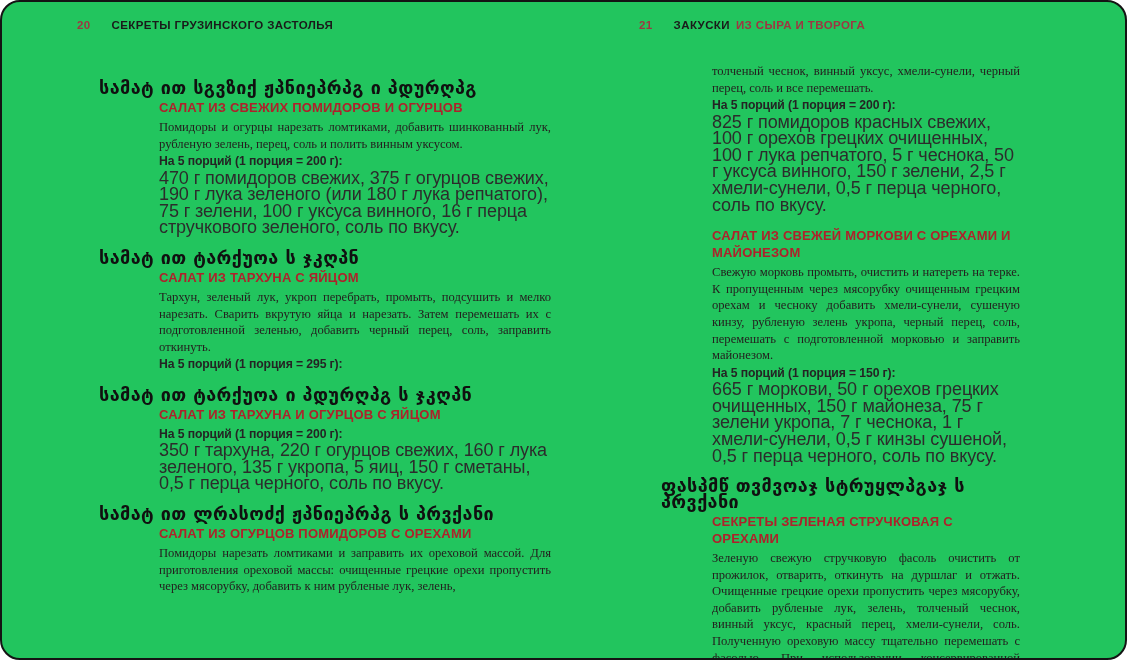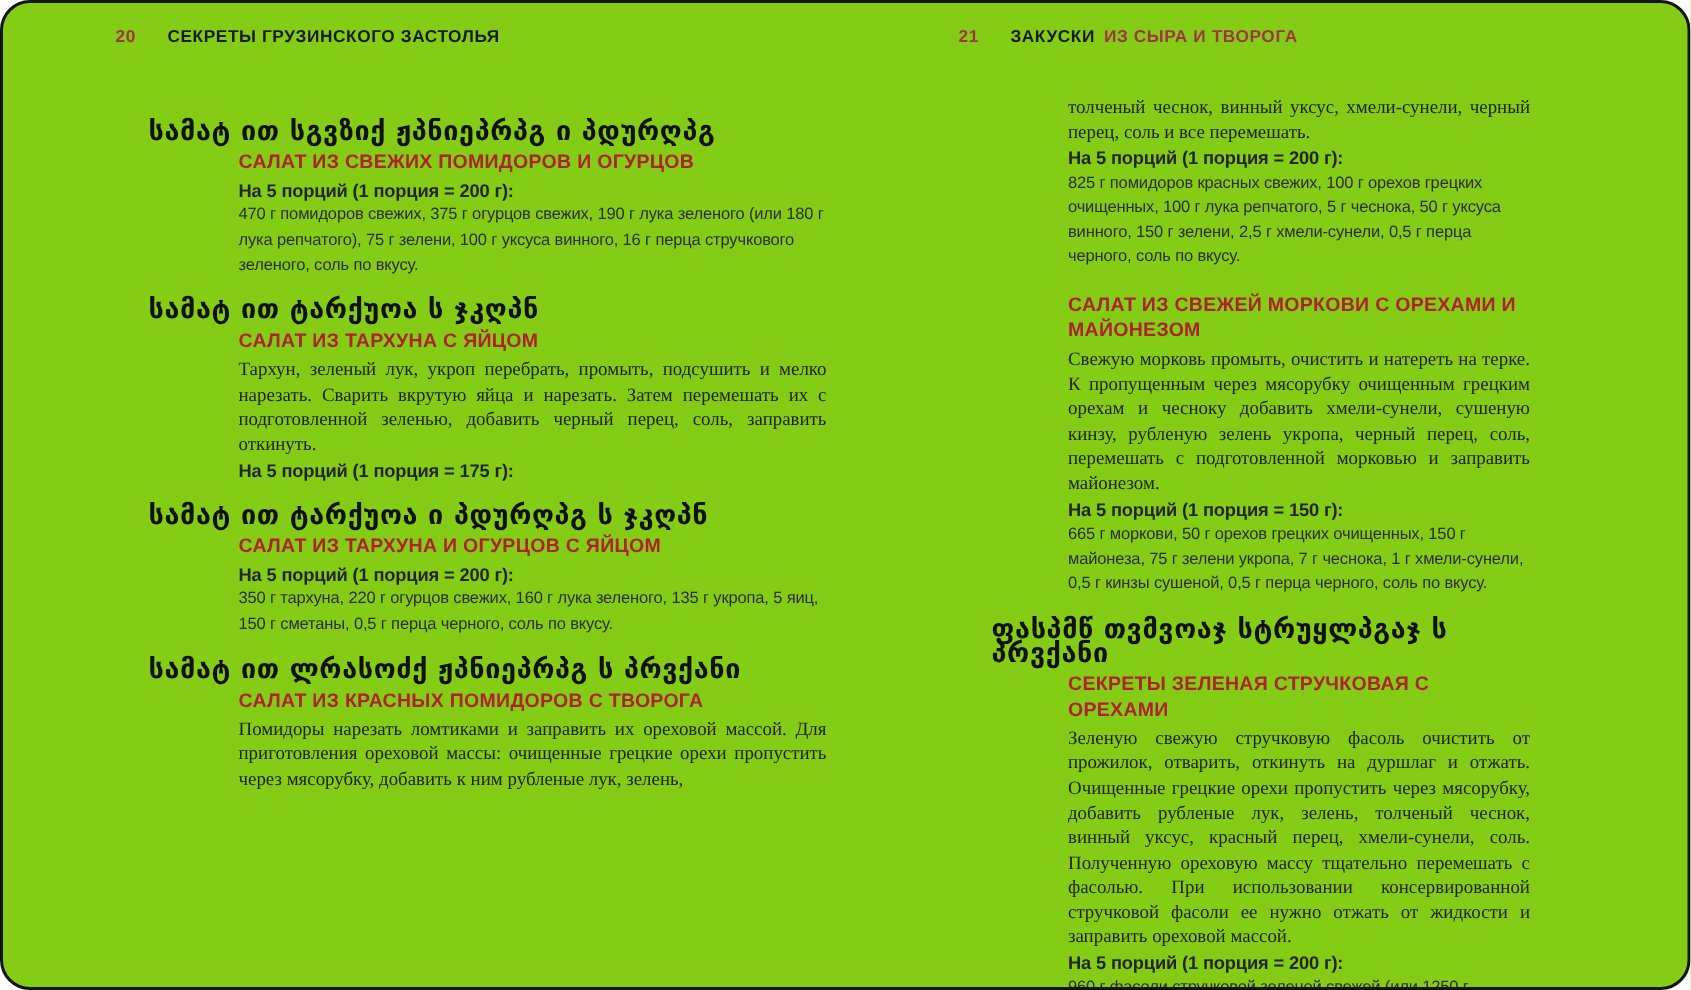--- a/index.html
+++ b/index.html
@@ -1,19 +1,19 @@
 <!DOCTYPE html>
 <html lang="ru" style="--accent: #ae222b; --pagenum: #9e3642; --text: #1e1c1b;"><head>
 <meta charset="utf-8">
 <style>
   html,body{margin:0;padding:0;background:#fff;}
   .spread{
     position:relative;
     width:1127px;height:660px;
-    background:#84cc16;
+    background:#22c55e;
     box-sizing:border-box;
     border:2px solid #141414;
     border-radius:20px;
     overflow:hidden;
     font-family:"Liberation Sans",sans-serif;
     color:var(--text,#1e1c1b);
   }
   .page{position:absolute;top:16px;}
   .page-left{left:75px;width:492px;}
   .page-right{left:637px;width:404px;}
@@ -46,68 +46,69 @@
     text-align:justify;
     color:#24211f;
   }
   .yield{
     margin:1px 0 0 0;
     font-size:12.2px;font-weight:bold;line-height:16.4px;
     color:#242424;letter-spacing:-0.1px;
   }
   .ing{
     margin:0;
-    font-size:11px;line-height:16.6px;
+    font-size:18px;line-height:16.6px;
     color:#2c2c2c;letter-spacing:-0.1px;
     text-align:left;
   }
 </style>
 </head>
 <body>
 
 <div class="spread">
 
   <div class="page page-left">
     <div class="page-hdr">
       <span class="num">20</span>
       <span class="t-black">СЕКРЕТЫ ГРУЗИНСКОГО ЗАСТОЛЬЯ</span>
     </div>
     <div class="content">
 
       <section class="recipe">
         <h3 class="ka">სამატ ით სგვზიქ ჟპნიეპრპგ ი პდურღპგ</h3>
         <div class="inner">
           <h4 class="ru">САЛАТ ИЗ СВЕЖИХ ПОМИДОРОВ И ОГУРЦОВ</h4>
+          <p class="bodytext">Помидоры и огурцы нарезать ломтиками, добавить шинкованный лук, рубленую зелень, перец, соль и полить винным уксусом.</p>
           <p class="yield">На 5 порций (1 порция = 200 г):</p>
           <p class="ing">470 г помидоров свежих, 375 г огурцов свежих, 190 г лука зеленого (или 180 г лука репчатого), 75 г зелени, 100 г уксуса винного, 16 г перца стручкового зеленого, соль по вкусу.</p>
         </div>
       </section>
 
       <section class="recipe">
         <h3 class="ka">სამატ ით ტარქუოა ს ჯკღპნ</h3>
         <div class="inner">
           <h4 class="ru">САЛАТ ИЗ ТАРХУНА С ЯЙЦОМ</h4>
           <p class="bodytext">Тархун, зеленый лук, укроп перебрать, промыть, подсушить и мелко нарезать. Сварить вкрутую яйца и нарезать. Затем перемешать их с подготовленной зеленью, добавить черный перец, соль, заправить откинуть.</p>
-          <p class="yield">На 5 порций (1 порция = 175 г):</p>
+          <p class="yield">На 5 порций (1 порция = 295 г):</p>
         </div>
       </section>
 
       <section class="recipe">
         <h3 class="ka">სამატ ით ტარქუოა ი პდურღპგ ს ჯკღპნ</h3>
         <div class="inner">
           <h4 class="ru">САЛАТ ИЗ ТАРХУНА И ОГУРЦОВ С ЯЙЦОМ</h4>
           <p class="yield">На 5 порций (1 порция = 200 г):</p>
           <p class="ing">350 г тархуна, 220 г огурцов свежих, 160 г лука зеленого, 135 г укропа, 5 яиц, 150 г сметаны, 0,5 г перца черного, соль по вкусу.</p>
         </div>
       </section>
 
       <section class="recipe">
         <h3 class="ka">სამატ ით ლრასოძქ ჟპნიეპრპგ ს პრვქანი</h3>
         <div class="inner">
-          <h4 class="ru">САЛАТ ИЗ КРАСНЫХ ПОМИДОРОВ С ТВОРОГА</h4>
+          <h4 class="ru">САЛАТ ИЗ ОГУРЦОВ ПОМИДОРОВ С ОРЕХАМИ</h4>
           <p class="bodytext">Помидоры нарезать ломтиками и заправить их ореховой массой. Для приготовления ореховой массы: очищенные грецкие орехи пропустить через мясорубку, добавить к ним рубленые лук, зелень,</p>
         </div>
       </section>
 
     </div>
   </div>
 
   <div class="page page-right">
     <div class="page-hdr">
       <span class="num">21</span>

